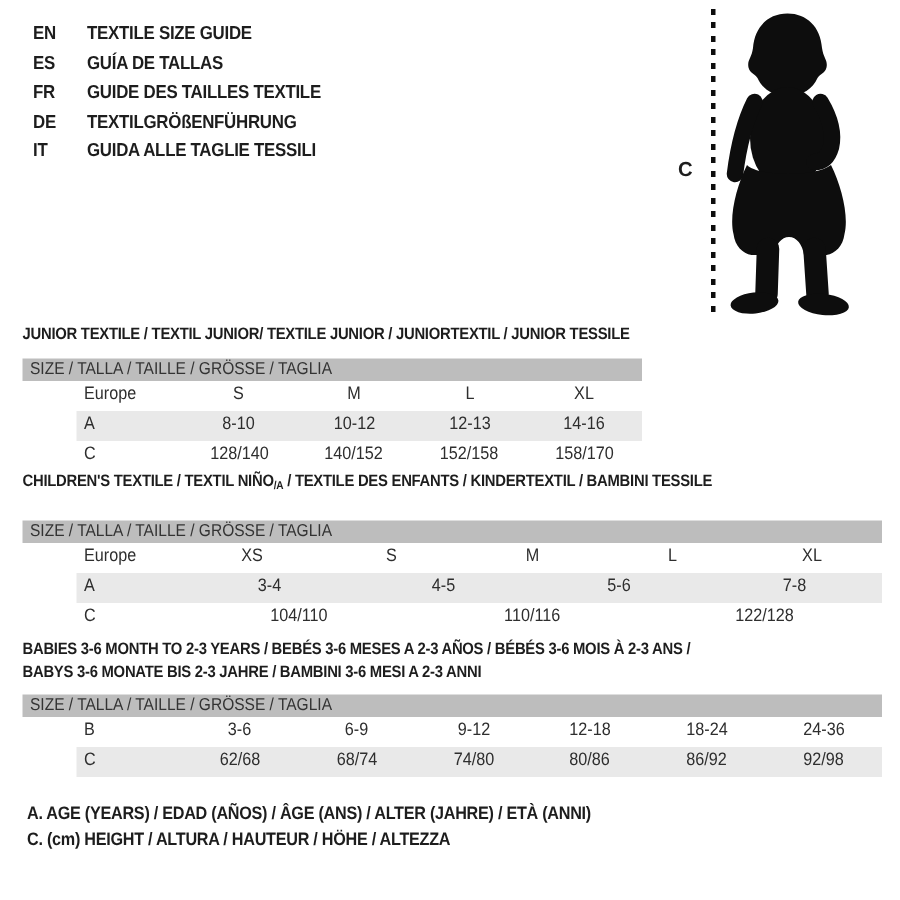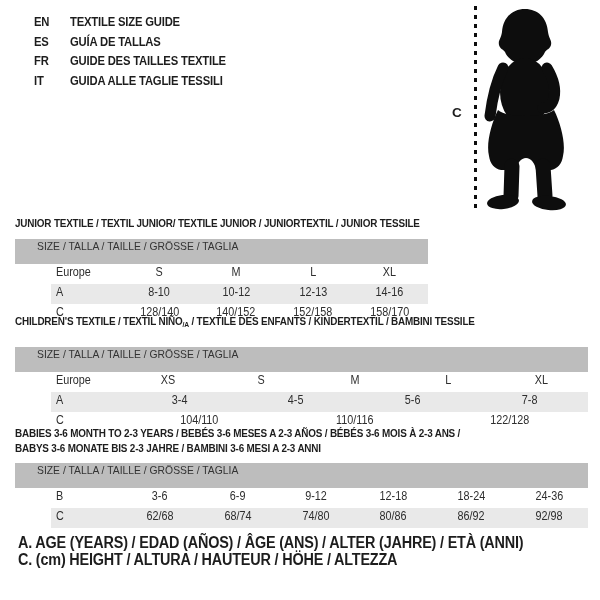--- a/index.html
+++ b/index.html
@@ -6,60 +6,64 @@
     --header-bg:#bdbdbd; --row-alt-bg:#e9e9e9; --text:#1d1d1d;
     --table-text:#2e2e2e; --silhouette:#0d0d0d;
   }
   html,body{margin:0;padding:0;}
   body{
     width:600px;height:600px;background:#ffffff;position:relative;overflow:hidden;
     font-family:"Liberation Sans", sans-serif; color:var(--text);
   }
   .cond{display:inline-block;transform:scaleX(0.9);transform-origin:0 50%;white-space:nowrap;}
   
-  .lang-block{position:absolute;left:22px;top:13px;margin-left:12px;}
+  .lang-block{position:absolute;left:22px;top:13px;}
   .lang-row{display:flex;height:19.5px;line-height:19.5px;font-weight:bold;font-size:12.5px;letter-spacing:-0.2px;}
   .lang-code{width:36px;}
   
   .dotline{position:absolute;left:474px;top:6px;width:3px;height:202px;
     background:repeating-linear-gradient(to bottom, var(--silhouette) 0 4px, transparent 4px 9px);}
   .c-label{position:absolute;left:452px;top:105px;font-weight:bold;font-size:13.5px;}
   .baby{position:absolute;left:482px;top:6px;}
   
   .tbl-title{position:absolute;left:15px;font-weight:bold;font-size:11px;letter-spacing:-0.2px;line-height:14.5px;}
   .tbl-title .sub{font-size:7.5px;vertical-align:-2px;}
   
   .size-table{position:absolute;left:15px;font-size:12px;color:var(--table-text);}
-  .st-header{background:var(--header-bg);height:25px;line-height:15px;padding-left:22px;font-size:11.5px;color:#333;}
+  .st-header{background:var(--header-bg);height:15px;line-height:15px;padding-left:5px;font-size:11.5px;color:#333;}
   .st-row{display:flex;height:20px;line-height:16px;margin-left:36px;}
   .st-row.shaded{background:var(--row-alt-bg);}
   .st-label{width:65px;padding-left:5px;}
   .st-cell{flex:1;text-align:center;}
   .st-cell .cond{transform-origin:50% 50%;}
   
   .legend{position:absolute;left:18px;top:534px;}
-  .legend-line{height:17.4px;line-height:17.4px;font-weight:bold;font-size:16px;letter-spacing:-0.2px;}
+  .legend-line{height:17.4px;line-height:17.4px;font-weight:bold;font-size:12px;letter-spacing:-0.2px;}
 </style>
 </head>
 <body>
 
 <div>
 
   <div class="lang-block">
     <div class="lang-row">
       <span class="lang-code"><span class="cond">EN</span></span>
       <span class="cond">TEXTILE SIZE GUIDE</span>
     </div>
     <div class="lang-row">
       <span class="lang-code"><span class="cond">ES</span></span>
       <span class="cond">GUÍA DE TALLAS</span>
     </div>
     <div class="lang-row">
       <span class="lang-code"><span class="cond">FR</span></span>
       <span class="cond">GUIDE DES TAILLES TEXTILE</span>
+    </div>
+    <div class="lang-row">
+      <span class="lang-code"><span class="cond">DE</span></span>
+      <span class="cond">TEXTILGRÖßENFÜHRUNG</span>
     </div>
     <div class="lang-row">
       <span class="lang-code"><span class="cond">IT</span></span>
       <span class="cond">GUIDA ALLE TAGLIE TESSILI</span>
     </div>
   </div>
 
   <div class="dotline"></div>
   <div class="c-label">C</div>
   <svg class="baby" width="92" height="206" viewBox="0 0 92 206" aria-hidden="true">

